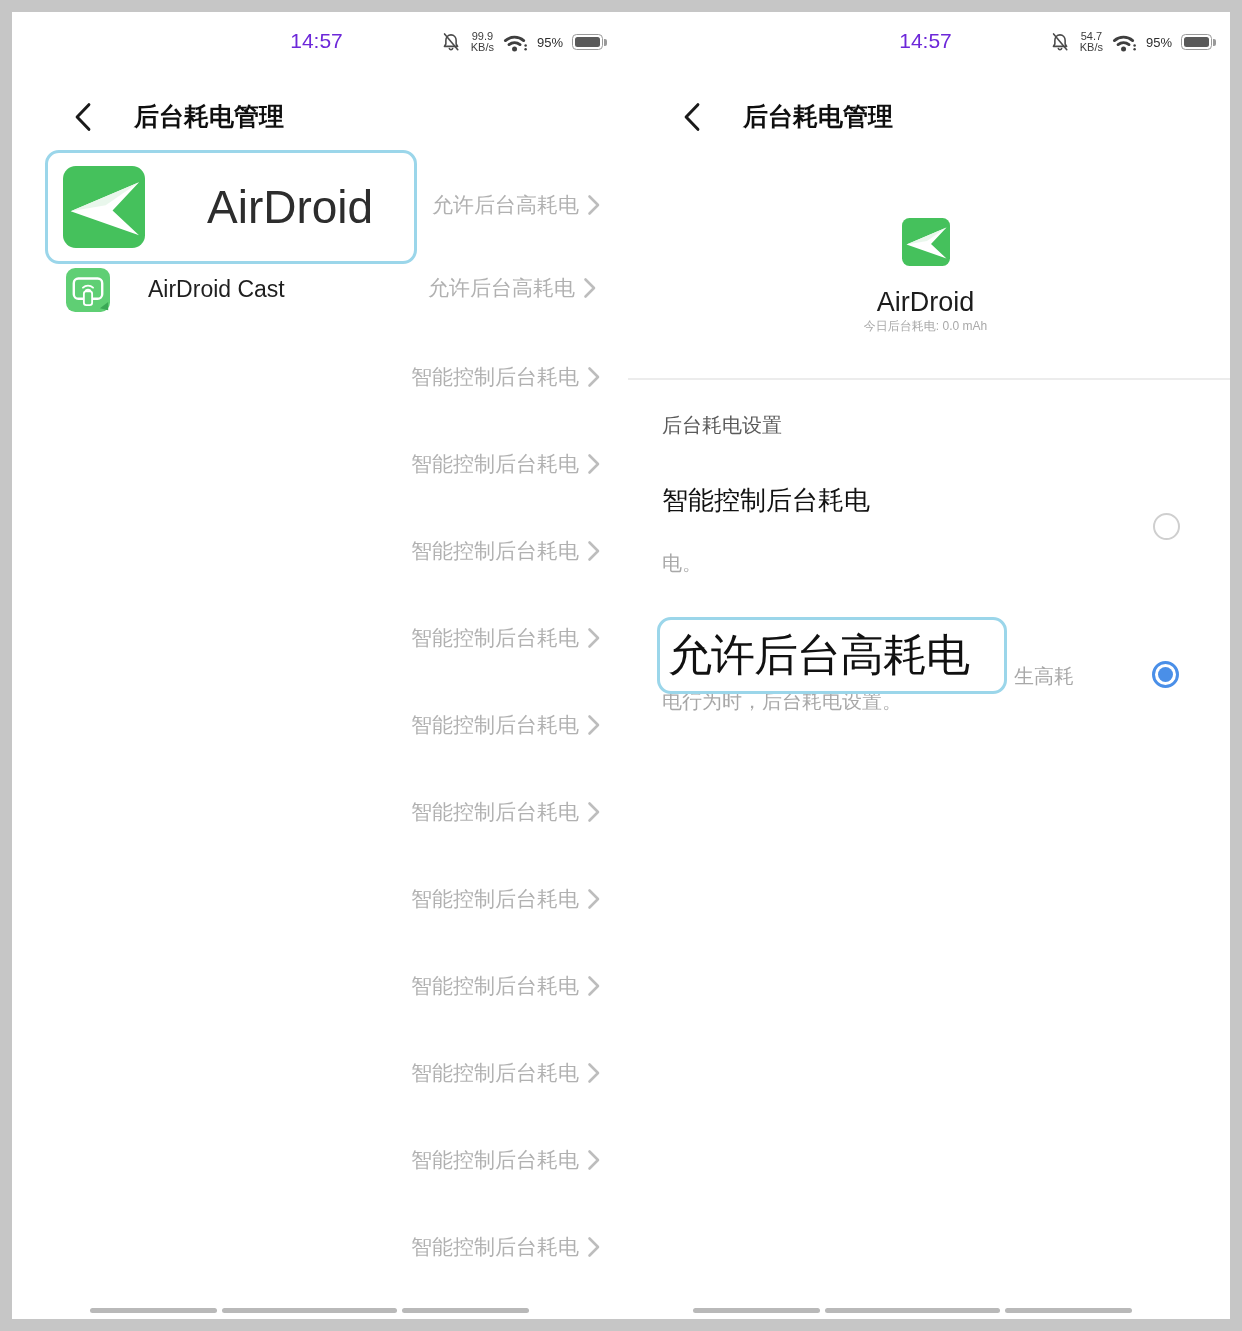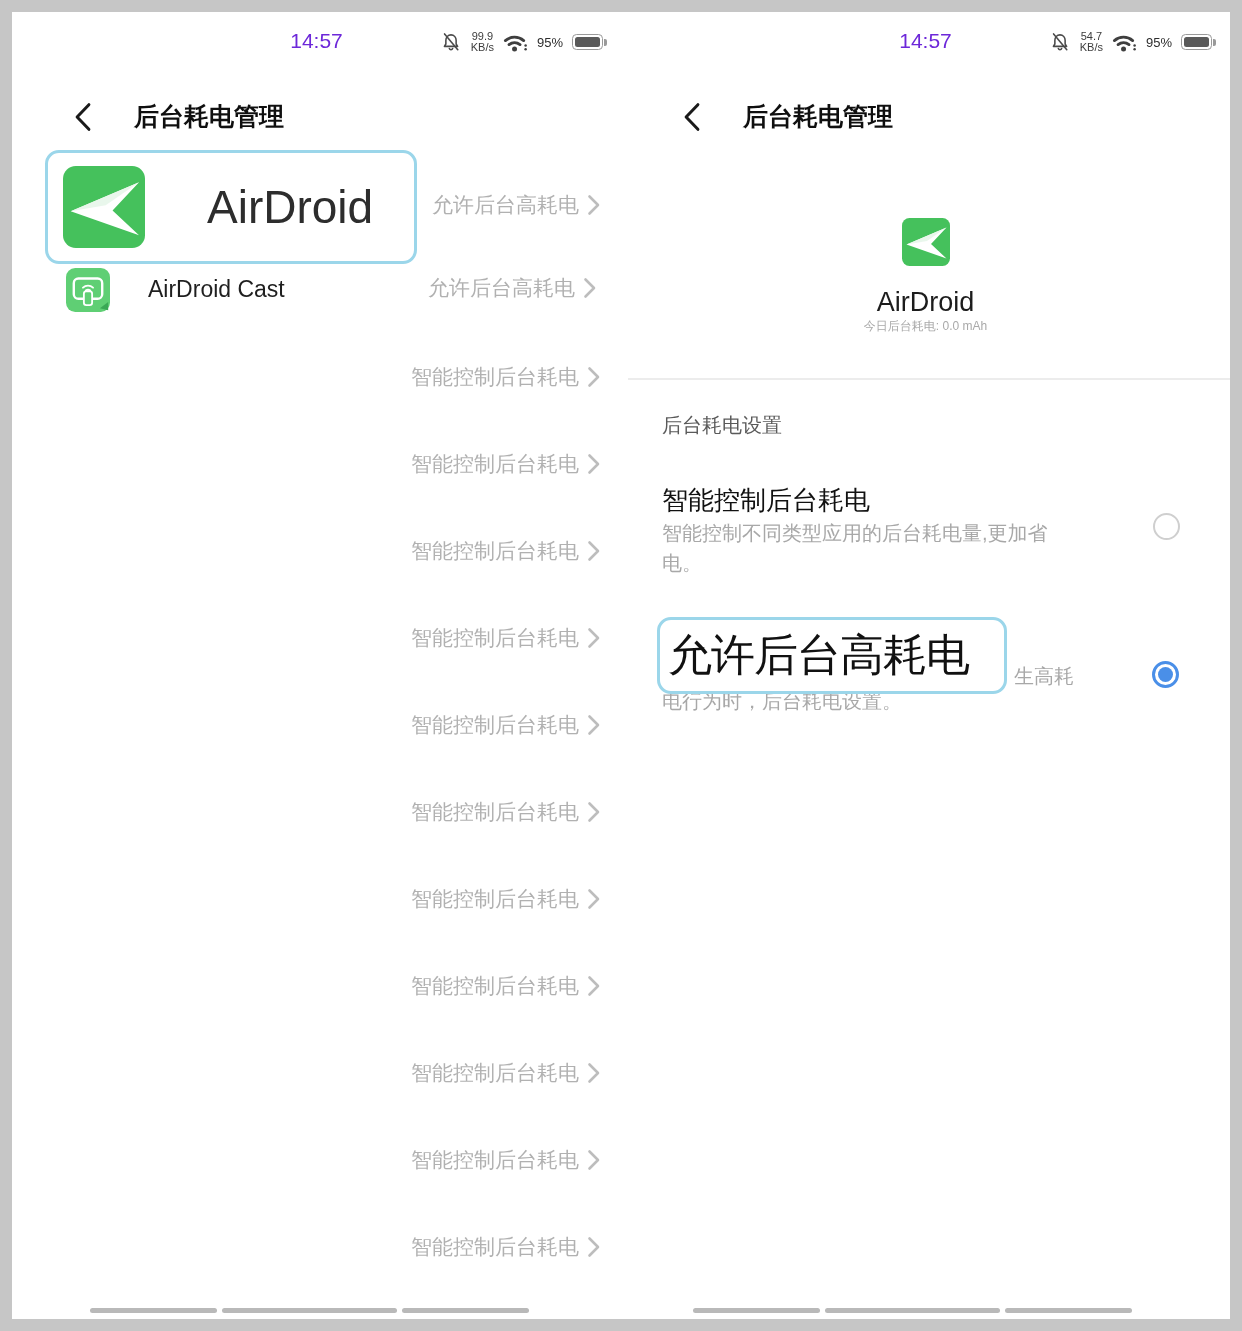--- a/index.html
+++ b/index.html
@@ -272,21 +272,20 @@
       <svg class="rp-appicon" viewBox="0 0 96 96">
           <use href="#airdroid-logo"></use>
         </svg>
       <div class="rp-appname">AirDroid</div>
       <div class="rp-usage">今日后台耗电: 0.0 mAh</div>
       <div class="rp-divider"></div>
 
       <div class="rp-section">后台耗电设置</div>
 
       <div class="rp-opt1-title">智能控制后台耗电</div>
-      <div class="rp-desc rp-opt1-d1">智能控制不同类型应用的后台耗电量,更加省</div>
       <div class="rp-desc rp-opt1-d2">电。</div>
       <div class="radio radio-off"></div>
 
       <div class="rp-frag">生高耗</div>
       <div class="rp-line2">电行为时，后台耗电设置。</div>
       <div class="rp-annot">
         <div class="annot-text">允许后台高耗电</div>
       </div>
       <div class="radio radio-on">
           <div class="dot"></div>

